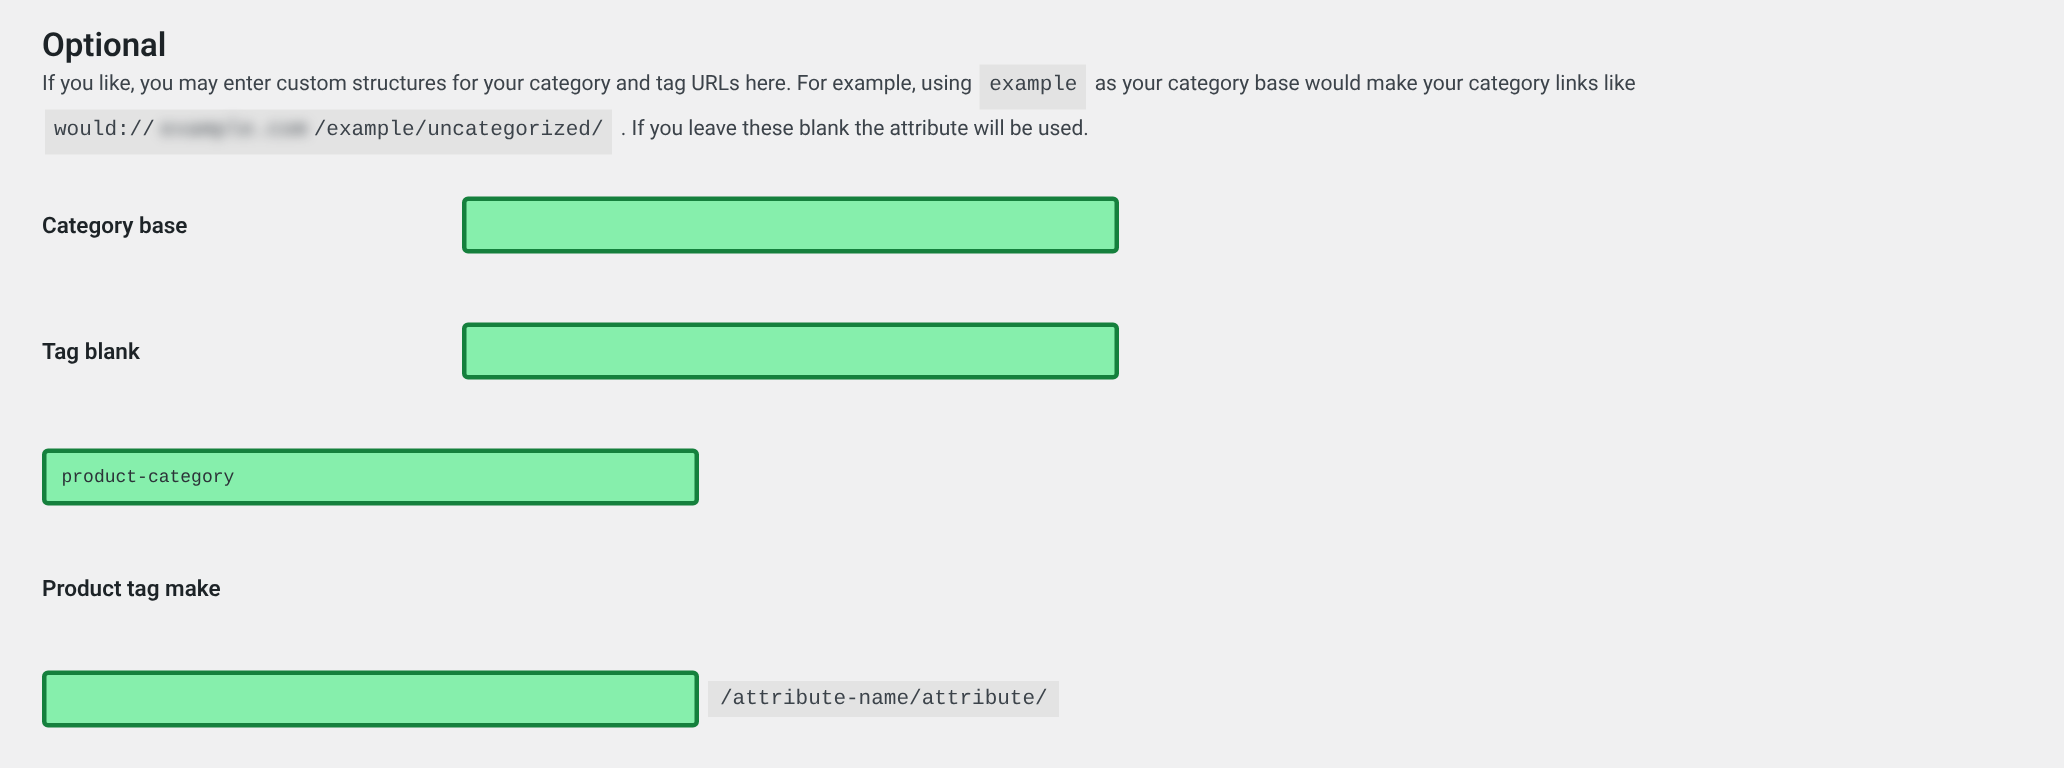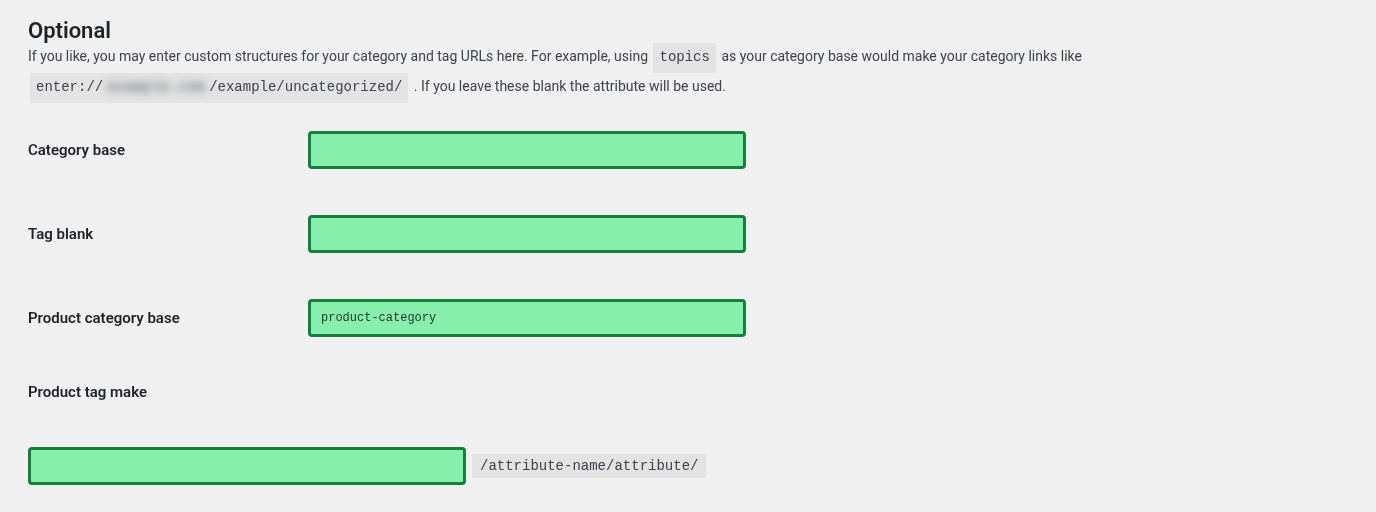--- a/index.html
+++ b/index.html
@@ -89,43 +89,42 @@
     }
   </style>
 </head>
 <body>
 
 <div class="content">
   <h2 class="section-heading">Optional</h2>
 
   <p class="description">
     <span>If you like, you may enter custom structures for your category and tag URLs here. For example, using </span>
-    <code class="inline-code">topics</code>
+    <code class="inline-code">example</code>
     <span> as your category base would make your category links like </span>
-    <code class="inline-code"><span>enter://</span><span class="blur">example.com</span><span>/example/uncategorized/</span></code>
+    <code class="inline-code"><span>would://</span><span class="blur">example.com</span><span>/example/uncategorized/</span></code>
     <span> . If you leave these blank the attribute will be used.</span>
   </p>
 
   <div class="form-table">
     <div class="form-row">
       <label class="row-label">Category base</label>
       <div class="row-field">
         <input type="text" class="regular-text" value="" style="">
       </div>
     </div>
 
     <div class="form-row">
       <label class="row-label">Tag blank</label>
       <div class="row-field">
         <input type="text" class="regular-text" value="" style="">
       </div>
     </div>
 
     <div class="form-row">
-      <label class="row-label">Product category base</label>
       <div class="row-field">
         <input type="text" class="regular-text" value="product-category" style="">
       </div>
     </div>
 
     <div class="form-row">
       <label class="row-label">Product tag make</label>
     </div>
 
     <div class="form-row">

